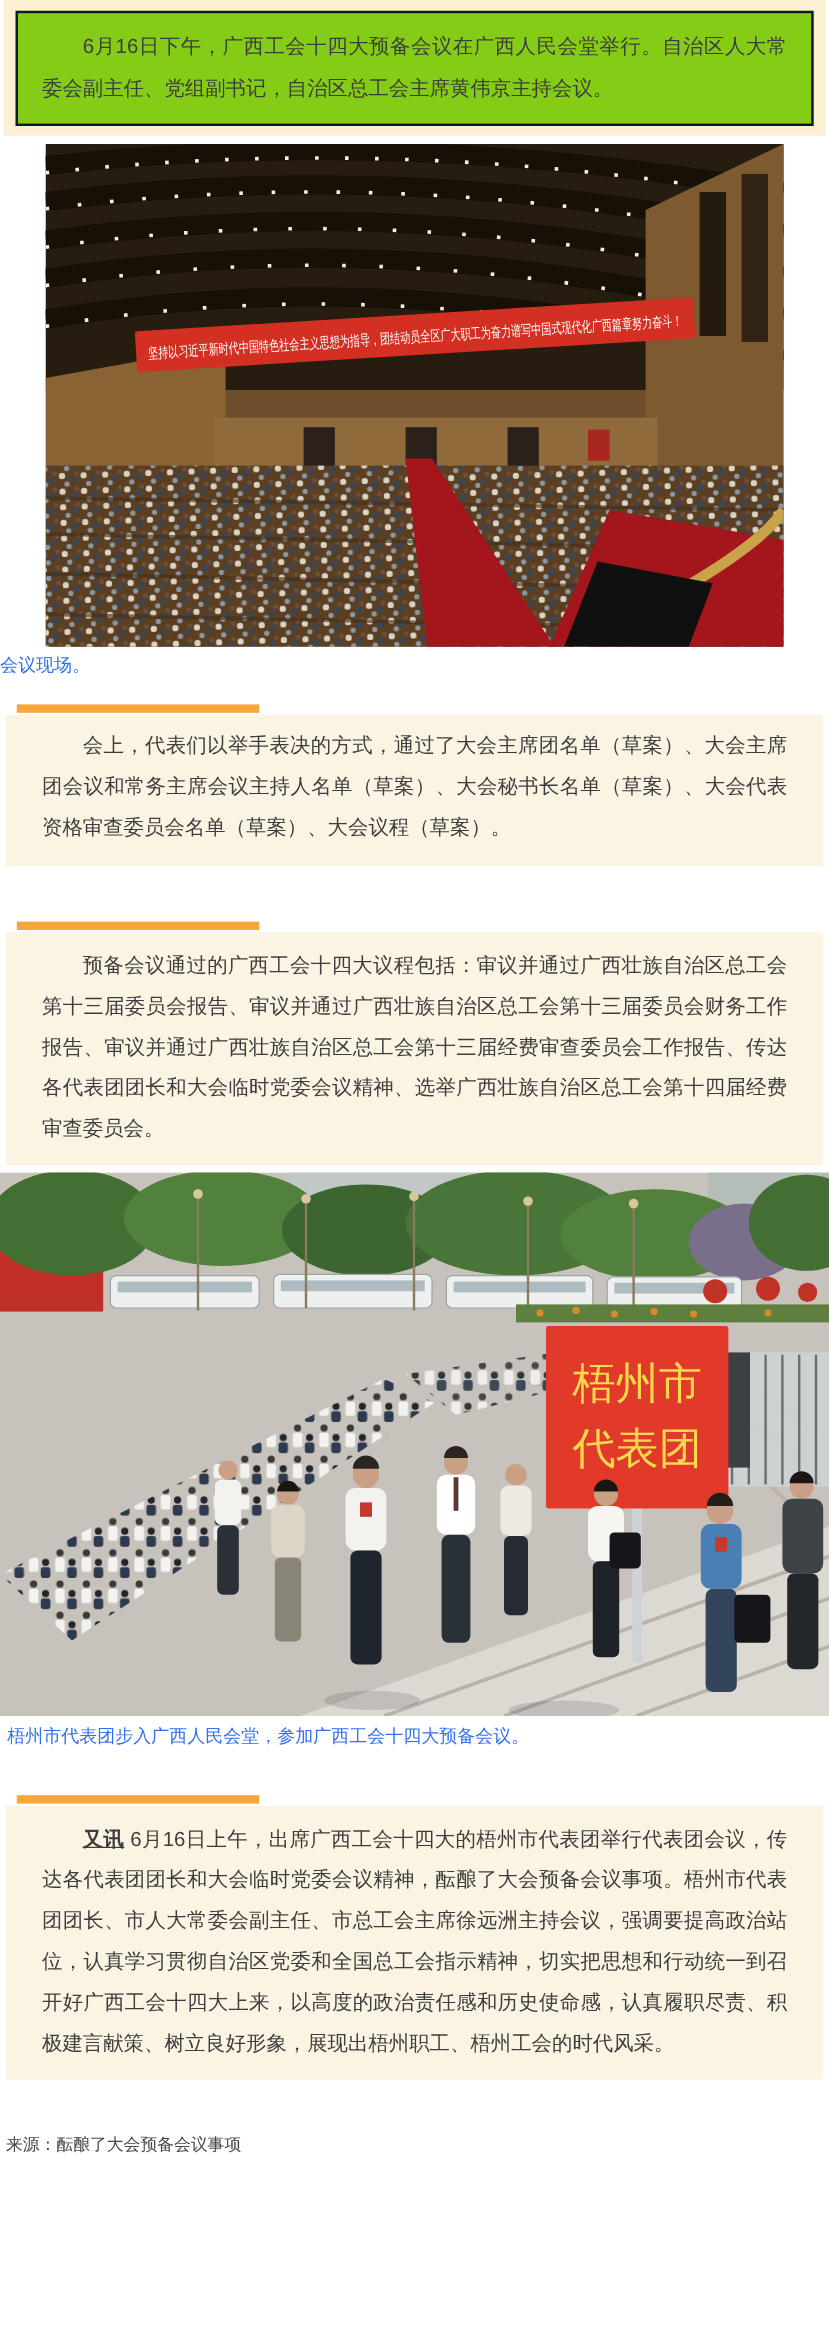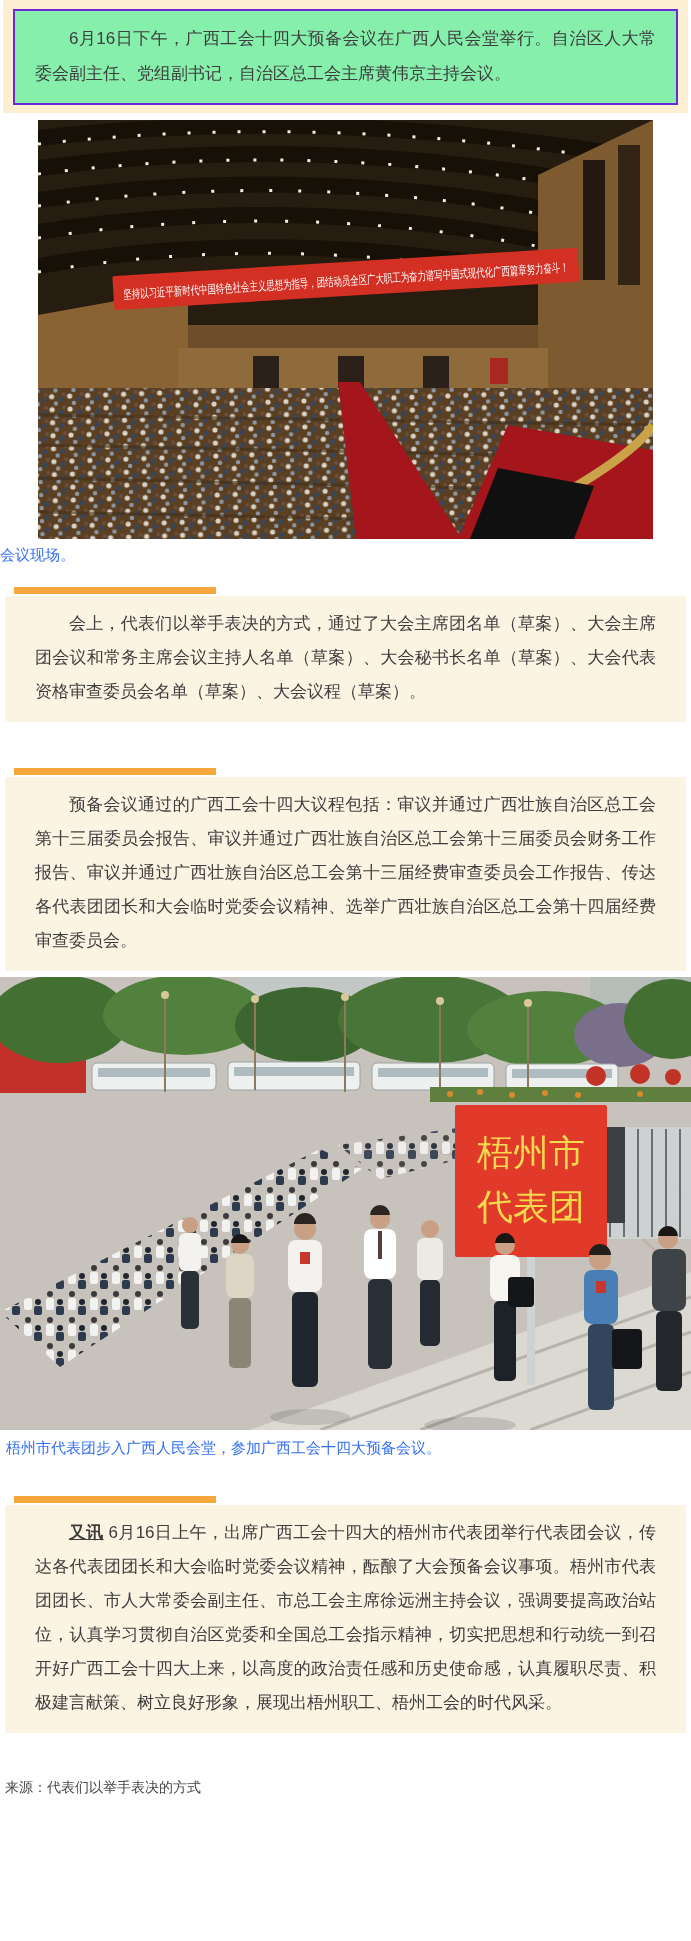--- a/index.html
+++ b/index.html
@@ -1,37 +1,37 @@
 <!DOCTYPE html>
 <html><head>
 <meta charset="utf-8">
 <style>
   html,body{margin:0;padding:0;background:#ffffff;}
   body{font-family:"Liberation Sans","DejaVu Sans",sans-serif;color:#3d3d3d;}
   .page{width:691px;margin:0 auto;background:#fff;overflow:hidden;}
 
   
   .intro-outer{margin:0 3px;background:#fcefd2;padding:9px 10px 8px;box-sizing:border-box;}
-  .intro-inner{border:2px solid #6d28d9;background:#86efac;padding:10px 20px 12px;}
+  .intro-inner{border:2px solid #0f172a;background:#84cc16;padding:10px 20px 12px;}
   .intro-text{margin:0;font-size:17px;line-height:35px;text-align:justify;text-indent:2em;color:#3d3d3d;}
 
   
   .photo1-wrap{margin:7px 38px 0;padding:0;}
   .photo2-wrap{margin:6px 0 0;padding:0;border-radius:25px;}
   figure{margin:0;}
   figure svg{display:block;}
 
   
   .caption{font-size:15px;color:#3370ee;line-height:22px;}
   .caption.center{text-align:left;margin-top:5px;}
   .caption.left{text-align:left;margin:7px 6px 0;}
 
   
   .note-block{margin-left:5px;margin-right:5px;}
-  .nb-1{margin-top:21px;}
+  .nb-1{margin-top:21px;font-family:Liberation Mono, monospace;}
   .nb-2{margin-top:46px;}
   .nb-3{margin-top:37px;}
   .accent-bar{width:202px;height:7px;margin-left:9px;background:#f6a63b;}
   .cream{background:#fcf4e3;margin-top:2px;padding:11px 30px 13px;}
   .cream p{margin:0;font-size:17px;line-height:34px;text-align:justify;text-indent:2em;color:#3d3d3d;}
   .cream p + p{margin-top:0;}
   .cream b{font-weight:bold;text-decoration:underline;}
 
   .source{margin:45px 0 0 5px;font-size:14px;line-height:18px;color:#474747;padding-bottom:6px;}
 </style>
@@ -273,15 +273,15 @@
   </figure>
   <div class="caption left">梧州市代表团步入广西人民会堂，参加广西工会十四大预备会议。</div>
 
   <section class="note-block nb-3">
     <div class="accent-bar"></div>
     <div class="cream">
       <p><b>又讯</b><span> 6月16日上午，出席广西工会十四大的梧州市代表团举行代表团会议，传达各代表团团长和大会临时党委会议精神，酝酿了大会预备会议事项。梧州市代表团团长、市人大常委会副主任、市总工会主席徐远洲主持会议，强调要提高政治站位，认真学习贯彻自治区党委和全国总工会指示精神，切实把思想和行动统一到召开好广西工会十四大上来，以高度的政治责任感和历史使命感，认真履职尽责、积极建言献策、树立良好形象，展现出梧州职工、梧州工会的时代风采。</span></p>
     </div>
   </section>
 
-  <div class="source">来源：代表们以举手表决的方式</div>
+  <div class="source">来源：酝酿了大会预备会议事项</div>
 
 </div>
 
 </body></html>

